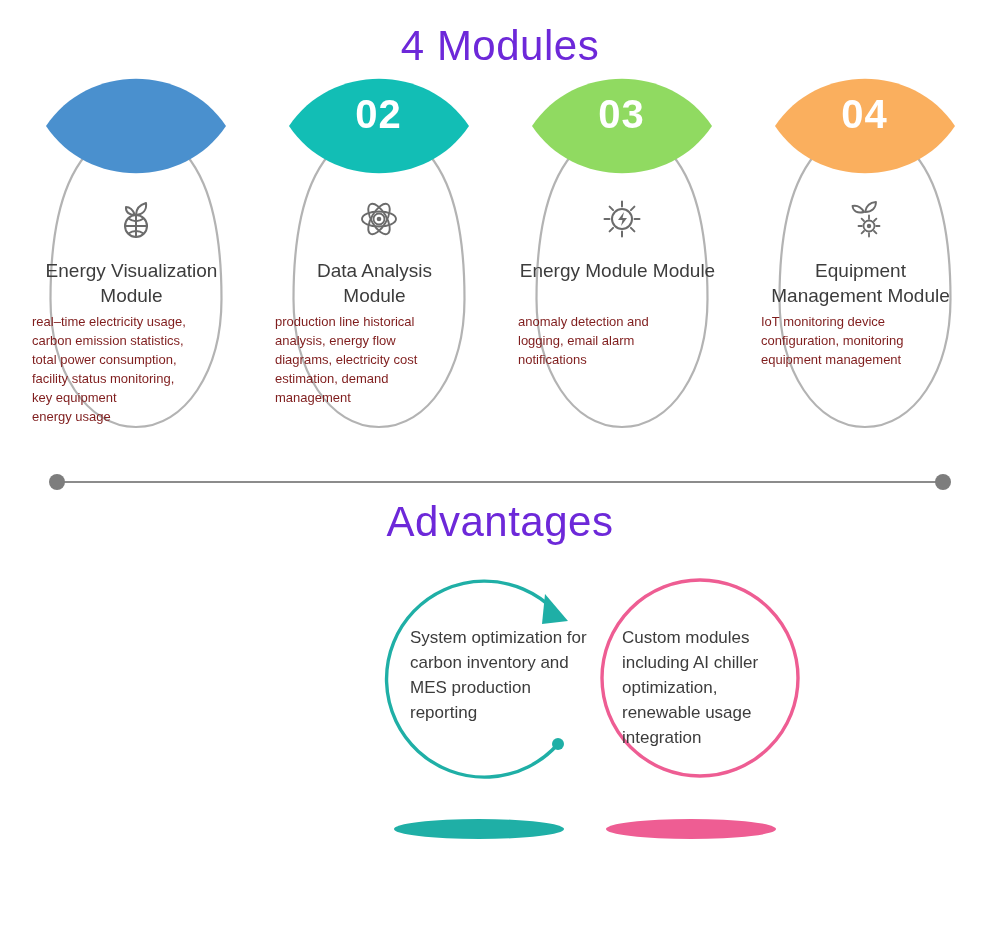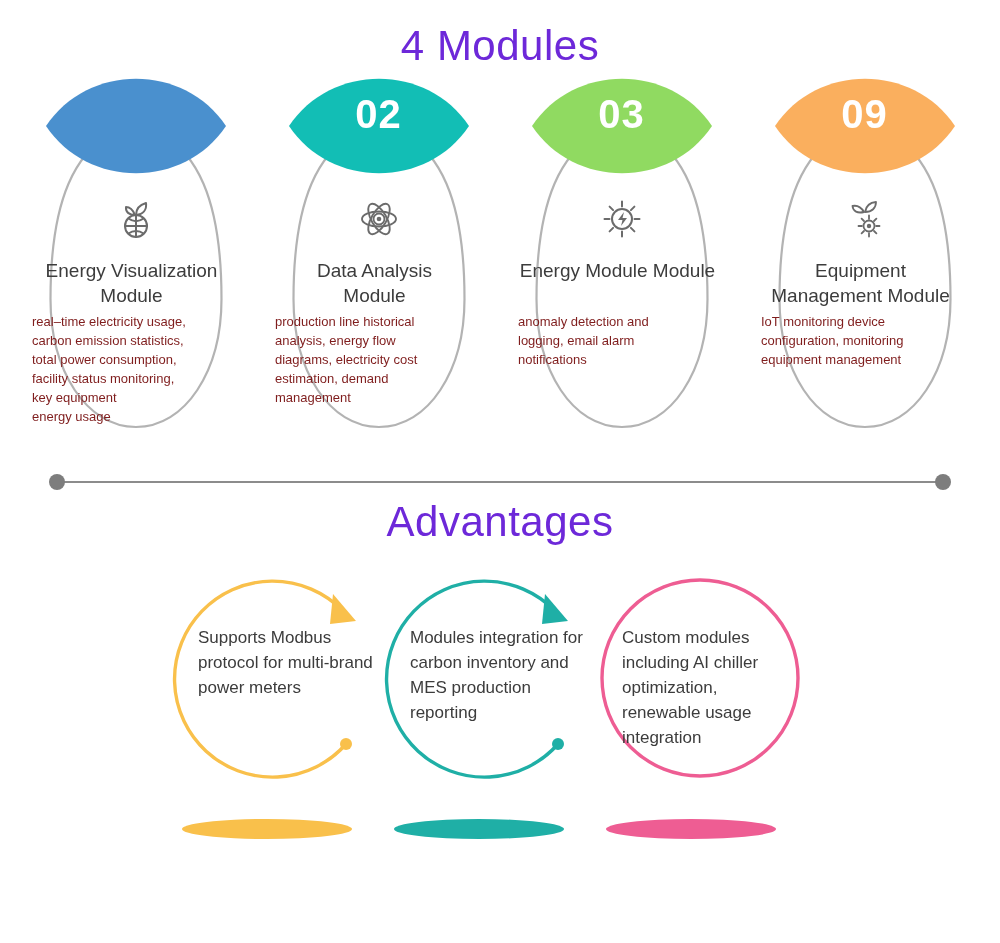--- a/index.html
+++ b/index.html
@@ -275,21 +275,21 @@
     <div class="card-outline">
       <svg width="175" height="300" viewBox="0 0 175 300">
         <path d="M62 2 C 30 22, 2 62, 2 168 C 2 240, 38 296, 87.5 296 C 137 296, 173 240, 173 168 C 173 62, 145 22, 113 2" fill="none" stroke="#b3b3b3" stroke-width="2.2" stroke-linecap="round"></path>
       </svg>
     </div>
     <div class="lens">
       <svg width="186" height="100" viewBox="0 0 186 100">
         <path d="M3 50 C 45 -13, 141 -13, 183 50 C 141 113, 45 113, 3 50 Z" fill="#FAAF5E"></path>
       </svg>
     </div>
-    <div class="lens-num">09</div>
+    <div class="lens-num">04</div>
     <div class="card-icon">
       <svg width="46" height="46" viewBox="0 0 46 46" fill="none" stroke="#6b6b6b" stroke-width="1.8" stroke-linecap="round" stroke-linejoin="round">
         <path d="M23 16 C 24 10, 28 6.5, 34 6 C 34 12, 30 16, 23 16 Z"></path>
         <path d="M22 16 C 19 11, 15 9, 10.5 10 C 11 15.5, 15.5 17.5, 22 16 Z"></path>
         <circle cx="27" cy="30" r="5.5"></circle>
         <circle cx="27" cy="30" r="2.2" fill="#6b6b6b" stroke="none"></circle>
         <path d="M27 19.5 v3.4 M27 37.1 v3.4 M16.5 30 h3.4 M34.1 30 h3.4
                  M19.6 22.6 l2.4 2.4 M32 35 l2.4 2.4
                  M34.4 22.6 l-2.4 2.4 M22 35 l-2.4 2.4"></path>
       </svg>
@@ -306,41 +306,30 @@
 <div class="divider">
   <div class="divider-line" style="background: rgb(140, 140, 140);"></div>
   <div class="divider-dot left" style="background: rgb(125, 125, 125);"></div>
   <div class="divider-dot right" style="background: rgb(125, 125, 125);"></div>
 </div>
 
 <h1 class="section-title" id="advantages-title" style="">Advantages</h1>
 
 <div class="adv-wrap">
 
-  <div class="adv-item" style="left:0px;">
-    <div class="adv-ring">
-      <svg width="212" height="212" viewBox="0 0 212 212" fill="none">
-        <path class="ring-arc" d="M 176 172 A 98 98 0 1 1 172 38" stroke-width="3.4" stroke-linecap="round" fill="none" stroke="#F9C04B"></path>
-        <path class="ring-arrow" d="M 163 22 L 186 49 L 160 52 Z" stroke="none" fill="#F9C04B"></path>
-        <circle class="ring-dot" cx="176" cy="172" r="6" stroke="none" fill="#F9C04B"></circle>
-      </svg>
-    </div>
-    <div class="adv-text">Supports Modbus protocol for multi-brand power meters</div>
-    <div class="adv-shadow" style="background: rgb(249, 192, 75);"></div>
-  </div>
 
   <div class="adv-item" style="left:212px;">
     <div class="adv-ring">
       <svg width="212" height="212" viewBox="0 0 212 212" fill="none">
         <path class="ring-arc" d="M 176 172 A 98 98 0 1 1 172 38" stroke-width="3.4" stroke-linecap="round" fill="none" stroke="#1FAFA6"></path>
         <path class="ring-arrow" d="M 163 22 L 186 49 L 160 52 Z" stroke="none" fill="#1FAFA6"></path>
         <circle class="ring-dot" cx="176" cy="172" r="6" stroke="none" fill="#1FAFA6"></circle>
       </svg>
     </div>
-    <div class="adv-text">Modules integration for carbon inventory and MES production reporting</div>
+    <div class="adv-text">System optimization for carbon inventory and MES production reporting</div>
     <div class="adv-shadow" style="background: rgb(31, 175, 166);"></div>
   </div>
 
   <div class="adv-item" style="left:424px;">
     <div class="adv-ring">
       <svg width="212" height="212" viewBox="0 0 212 212" fill="none">
         <circle class="ring-arc" cx="106" cy="106" r="98" stroke-width="3.4" fill="none" stroke="#EE5D93"></circle>
       </svg>
     </div>
     <div class="adv-text">Custom modules including AI chiller optimization, renewable usage integration</div>

